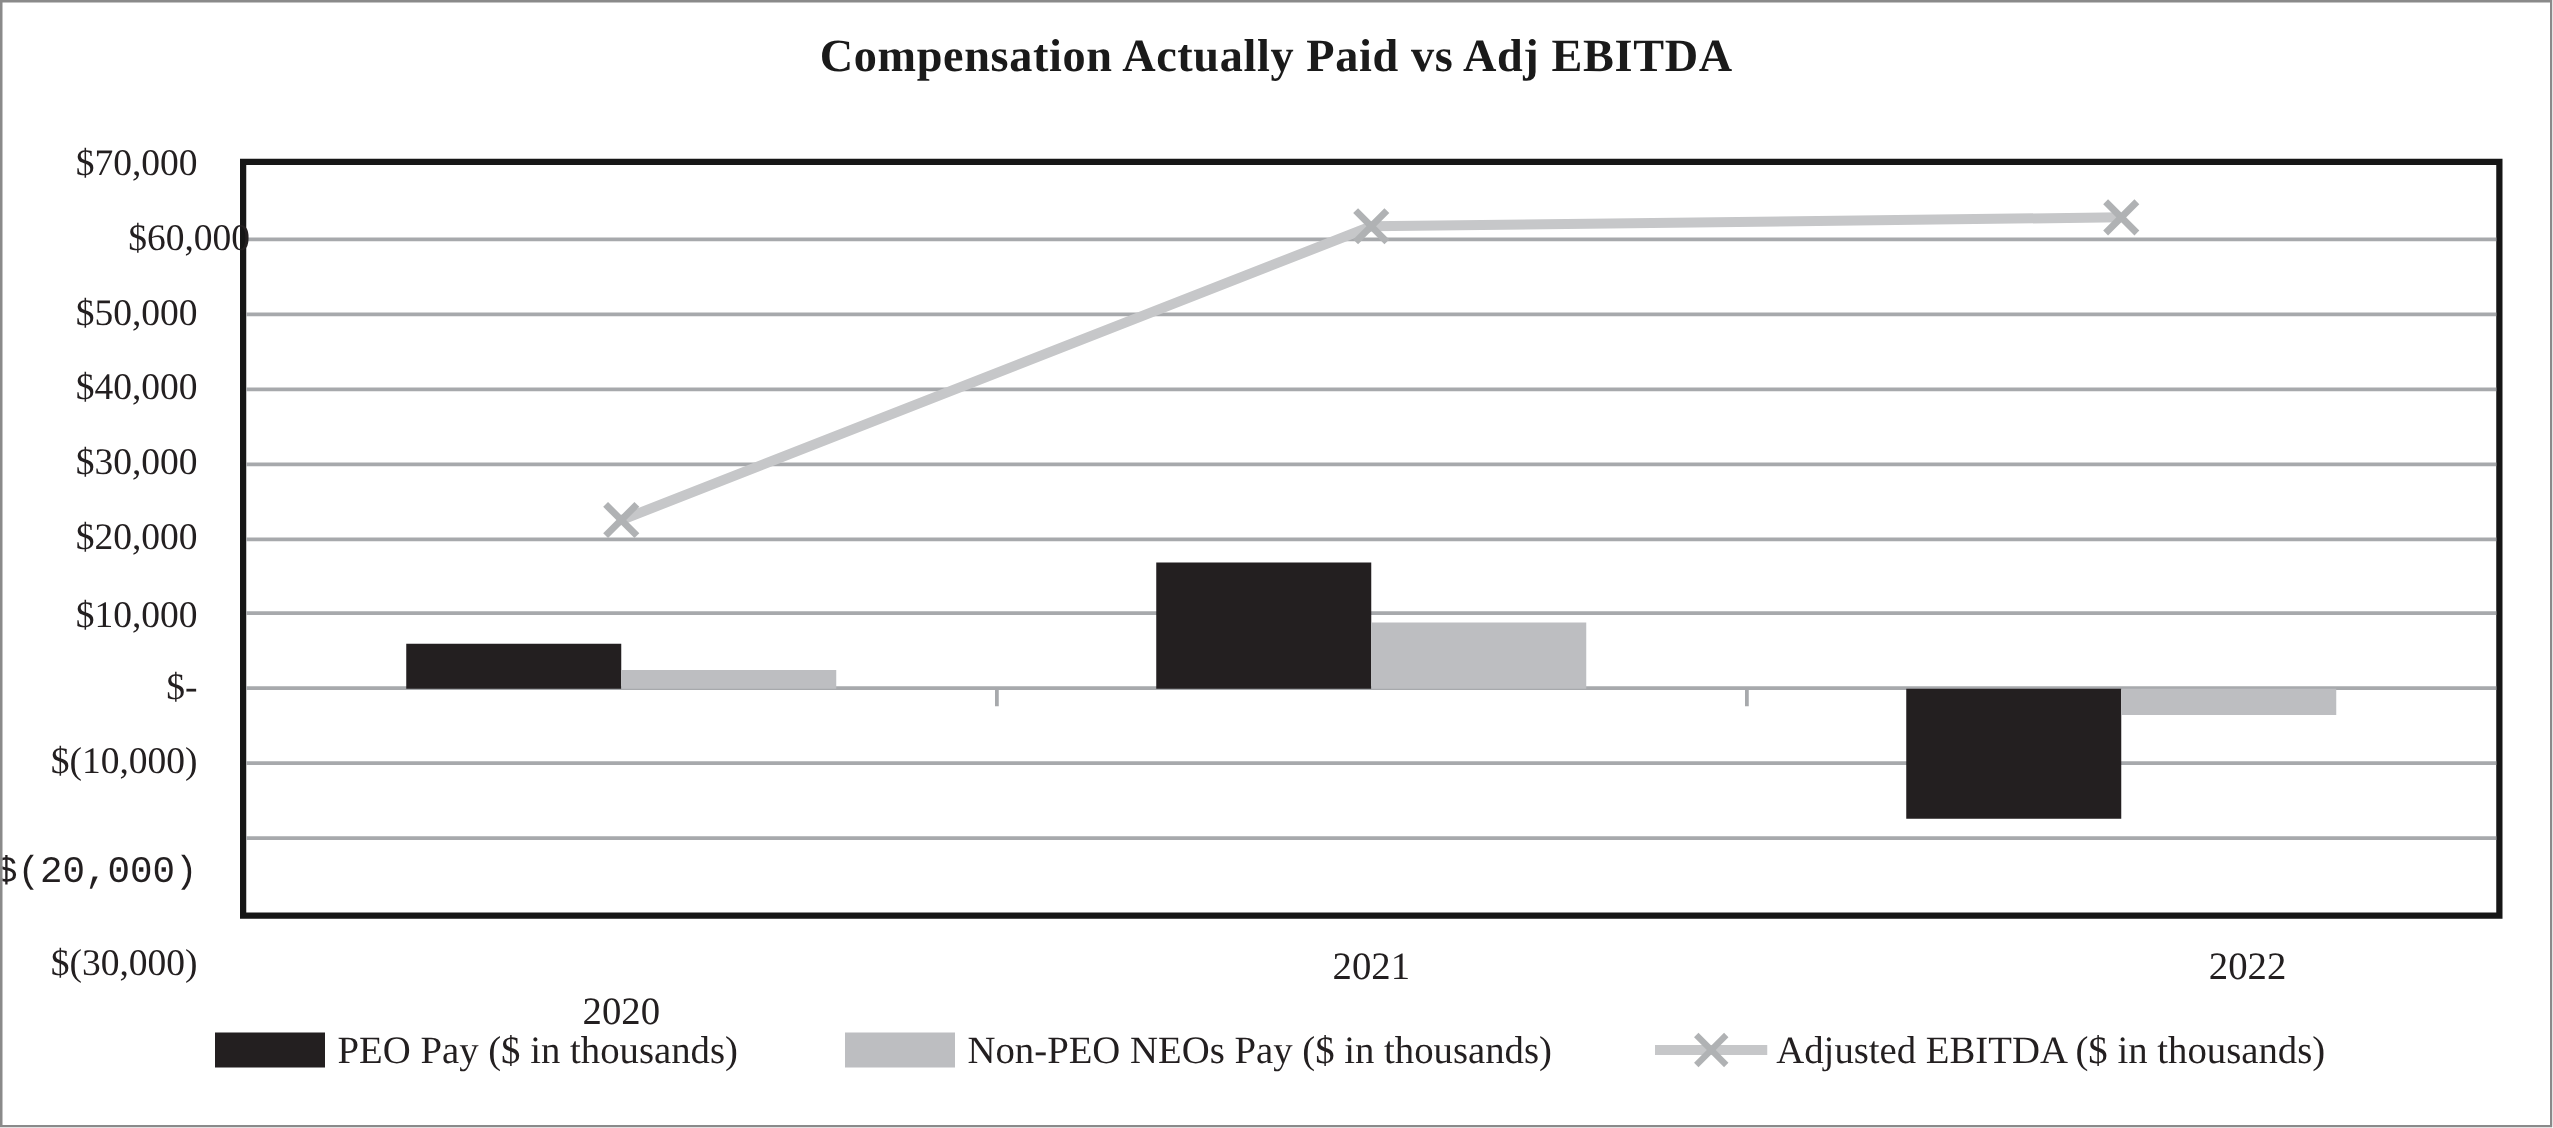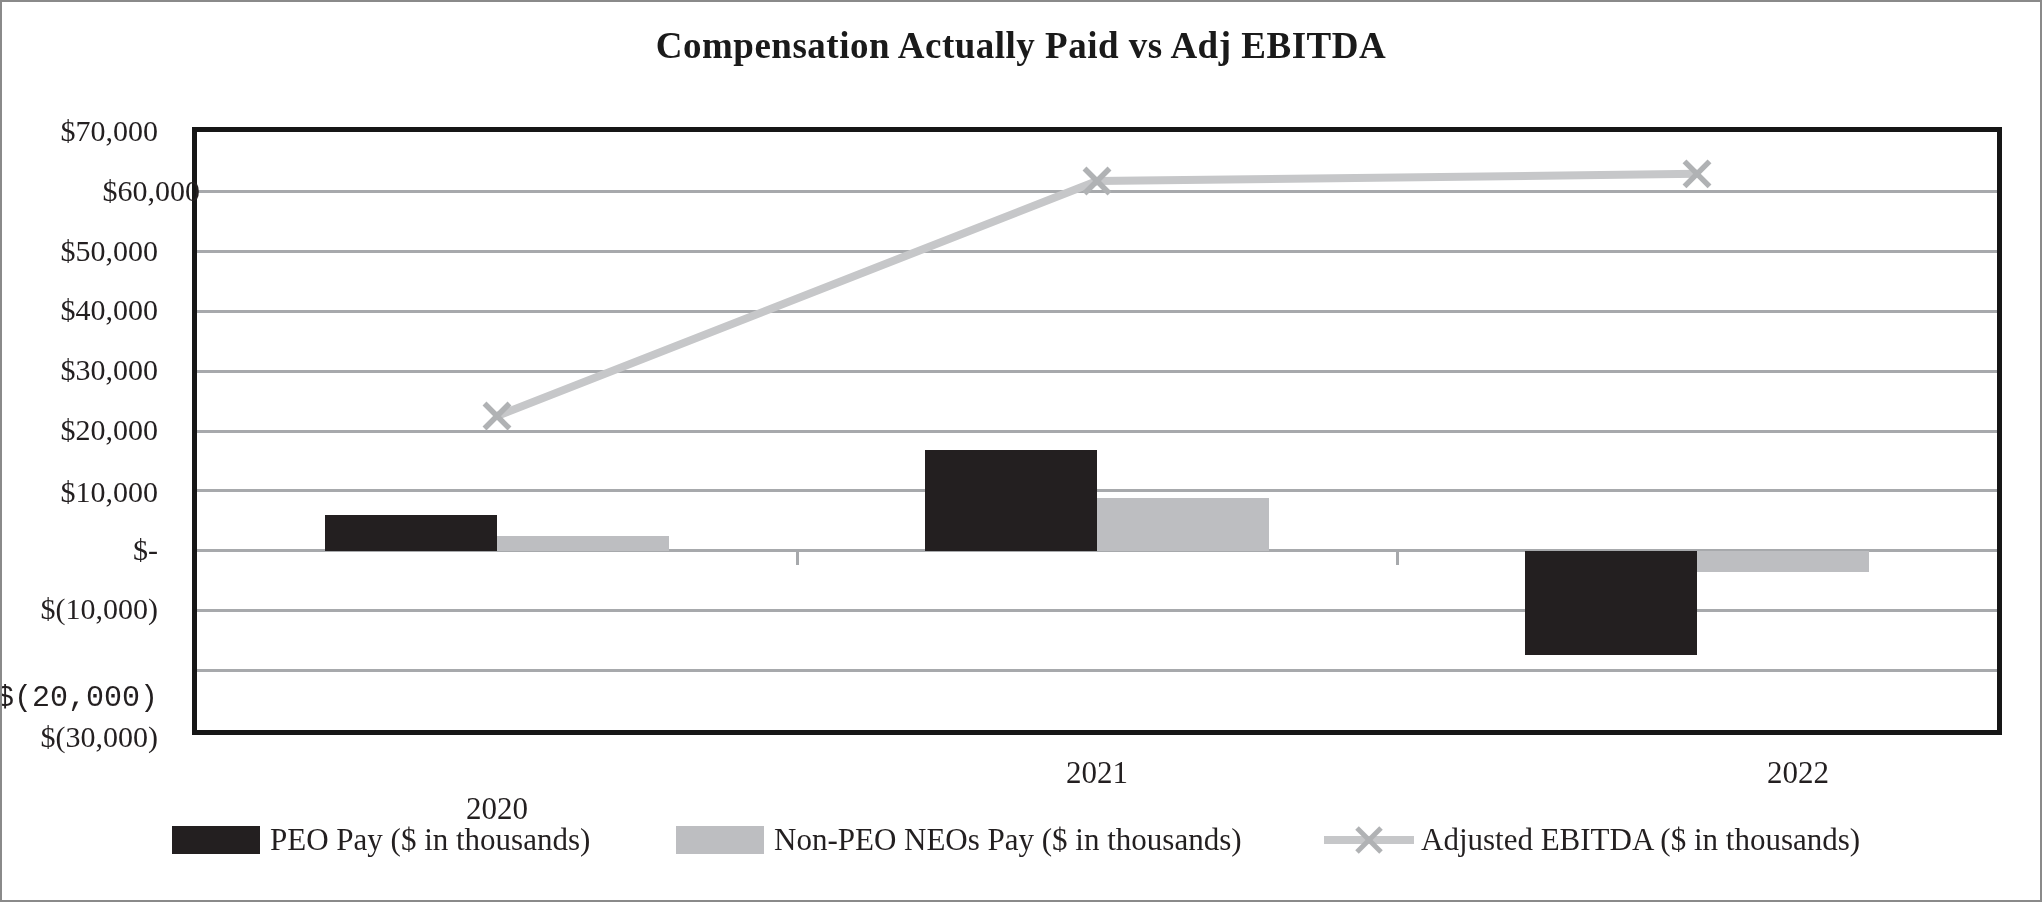--- a/index.html
+++ b/index.html
@@ -93,21 +93,21 @@
       <div class="y-label" style="right: 1882px; top: 130px;">$70,000</div>
       <div class="y-label" style="right: 1840px; top: 189.8px;">$60,000</div>
       <div class="y-label" style="right: 1882px; top: 249.6px;">$50,000</div>
       <div class="y-label" style="right: 1882px; top: 309.4px;">$40,000</div>
       <div class="y-label" style="right: 1882px; top: 369.2px;">$30,000</div>
       <div class="y-label" style="right: 1882px; top: 429px;">$20,000</div>
       <div class="y-label" style="right: 1882px; top: 471px; margin-top: 20px;">$10,000</div>
       <div class="y-label" style="right: 1882px; top: 548.6px;">$-</div>
       <div class="y-label" style="right: 1882px; top: 608.4px;">$(10,000)</div>
       <div class="y-label" style="right: 1882px; top: 697px; font-family: Liberation Mono, monospace;">$(20,000)</div>
-      <div class="y-label" style="right: 1882px; top: 736px;">$(30,000)</div>
+      <div class="y-label" style="right: 1882px; top: 770px;">$(30,000)</div>
     </div>
   <div id="x-labels">
       <div class="x-label" style="left: 495px; top: 771px; margin-top: 36px;">2020</div>
       <div class="x-label" style="left: 1095px; top: 771px;">2021</div>
       <div class="x-label" style="left: 1796px; top: 771px;">2022</div>
     </div>
   <div id="legend">
       <div class="legend-swatch" style="left: 170px; top: 824px; background: rgb(35, 31, 32);"></div>
       <div class="legend-label" style="left: 268px; top: 838px;">PEO Pay ($ in thousands)</div>
       <div class="legend-swatch" style="left: 674px; top: 824px; background: rgb(189, 190, 193);"></div>

